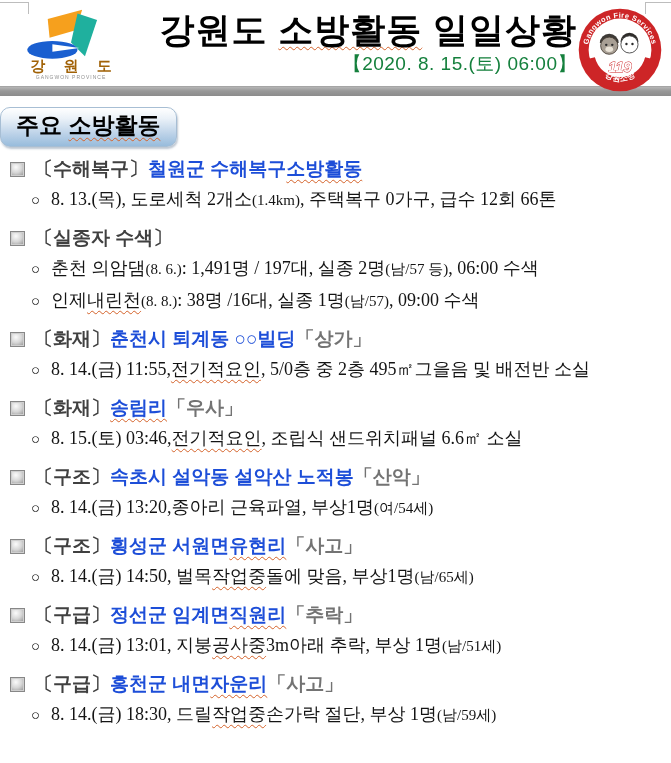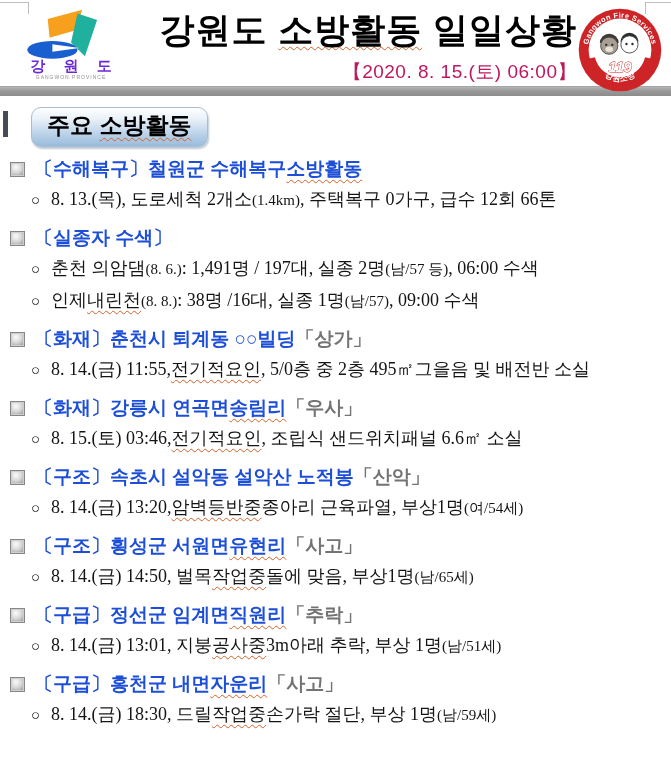--- a/index.html
+++ b/index.html
@@ -9,55 +9,55 @@
   
   .corner-left  { position:absolute; left:0; top:2px; width:28px; height:11px;
                   border-top:1px solid #bdbdbd; border-right:1px solid #bdbdbd; }
   .corner-right { position:absolute; right:0; top:2px; width:25px; height:11px;
                   border-top:1px solid #bdbdbd; border-left:1px solid #bdbdbd; }
 
   
   .hdr { display:flex; align-items:flex-start; padding:7px 6px 0 14px; height:79px; }
   .logo { width:114px; text-align:center; flex:0 0 auto; }
   .logo svg { display:block; margin:0 auto; }
-  .logo-name { font-weight:800; font-size:15px; letter-spacing:7px; color:#6d28d9;
+  .logo-name { font-weight:800; font-size:15px; letter-spacing:7px; color:#a16207;
                margin:-3px 0 0 7px; line-height:1; }
   .logo-caption { font-size:5px; color:#8f8f8f; letter-spacing:1px; margin-top:2px; line-height:1; }
 
   .title-wrap { flex:1 1 auto; text-align:right; padding-top:3px; }
   .title { margin:0; font-size:35px; font-weight:900; color:#000; line-height:1.15; letter-spacing:1px; }
-  .datetime { font-size:19px; color:#be185d; margin-top:9px; letter-spacing:0.5px; }
+  .datetime { font-size:19px; color:#15803d; margin-top:1px; letter-spacing:0.5px; }
 
   .badge { flex:0 0 auto; width:86px; margin-right:2px; }
 
   .gray-bar { height:9px; background:linear-gradient(180deg,#b5b5b5 0%,#989898 45%,#8c8c8c 100%);
               border-top:1px solid #a5a5a5; }
 
   
   .section-row { position:relative; height:34px; margin-top:11px; }
   .section-tick { position:absolute; left:3px; top:4px; width:5px; height:26px; background:#474c54; }
-  .section-box { position:absolute; left:31px; top:0; padding:2px 16px 5px 15px; border-radius:10px;
+  .section-box { position:absolute; left:0; top:0; padding:2px 16px 5px 15px; border-radius:10px;
                  font-size:23px; font-weight:800; color:#000;
                  background:linear-gradient(180deg,#ffffff 0%,#eaf1f8 28%,#bcd2e8 68%,#98bcdc 100%);
                  border:1px solid #a7bed4; box-shadow:1px 2px 2px rgba(110,130,155,0.45); }
 
   
   #items { padding:3px 4px 0 10px; }
   .item { margin-top:13px; }
   .item-heading { display:flex; align-items:center; white-space:nowrap;
                   font-size:19px; font-weight:800; color:#23262e; line-height:24px; }
   .bullet { flex:0 0 auto; width:13px; height:13px; margin-right:9px;
             background:radial-gradient(circle at 38% 32%, #fbfbfb 0%, #d6d6d6 48%, #9d9d9d 88%);
             border:1px solid #878787; box-shadow:inset 0 0 0 1px #cfcfcf; }
   .item-line { display:flex; align-items:baseline; white-space:nowrap; margin:6px 0 0 21px;
                font-family:"Liberation Serif","DejaVu Serif",serif; font-size:18px; color:#141414;
                line-height:25px; }
   .line-marker { flex:0 0 auto; margin-right:11px; font-size:15px; color:#111; }
 
-  .seg-label { color:#1d4ed8; }
+  .seg-label { color:#404040; }
   .seg-gray  { color:#1d4ed8; }
   .seg-quote { color:#737373; }
   .seg-small { font-size:15px; }
   .seg-wavy  { text-decoration-line:underline; text-decoration-style:wavy;
                text-decoration-color:#d4622a; text-decoration-thickness:1px;
                text-underline-offset:4px; text-decoration-skip-ink:none; }
 </style>
 </head>
 <body>
 
@@ -168,21 +168,20 @@
           <span class="line-marker">○</span>
           <span>8. 14.(금) 11:55, </span>
           <span class="seg-wavy">전기적요인</span>
           <span>, 5/0층 중 2층 495㎡그을음 및 배전반 소실</span>
         </div>
       </div>
       <div class="item">
         <div class="item-heading">
           <span class="bullet"></span>
           <span class="seg-label">〔화재〕</span>
-          <span class="seg-gray"> 강릉시 연곡면 </span>
           <span class="seg-gray seg-wavy">송림리</span>
           <span class="seg-gray"> </span>
           <span class="seg-quote">「우사」</span>
         </div>
         <div class="item-line">
           <span class="line-marker">○</span>
           <span>8. 15.(토) 03:46, </span>
           <span class="seg-wavy">전기적요인</span>
           <span>, 조립식 샌드위치패널 6.6㎡ 소실</span>
         </div>
@@ -190,21 +189,20 @@
       <div class="item">
         <div class="item-heading">
           <span class="bullet"></span>
           <span class="seg-label">〔구조〕</span>
           <span class="seg-gray"> 속초시 설악동 설악산 노적봉 </span>
           <span class="seg-quote">「산악」</span>
         </div>
         <div class="item-line">
           <span class="line-marker">○</span>
           <span>8. 14.(금) 13:20, </span>
-          <span class="seg-wavy">암벽등반중</span>
           <span> 종아리 근육파열, 부상1명</span>
           <span class="seg-small">(여/54세)</span>
         </div>
       </div>
       <div class="item">
         <div class="item-heading">
           <span class="bullet"></span>
           <span class="seg-label">〔구조〕</span>
           <span class="seg-gray"> 횡성군 서원면 </span>
           <span class="seg-gray seg-wavy">유현리</span>

